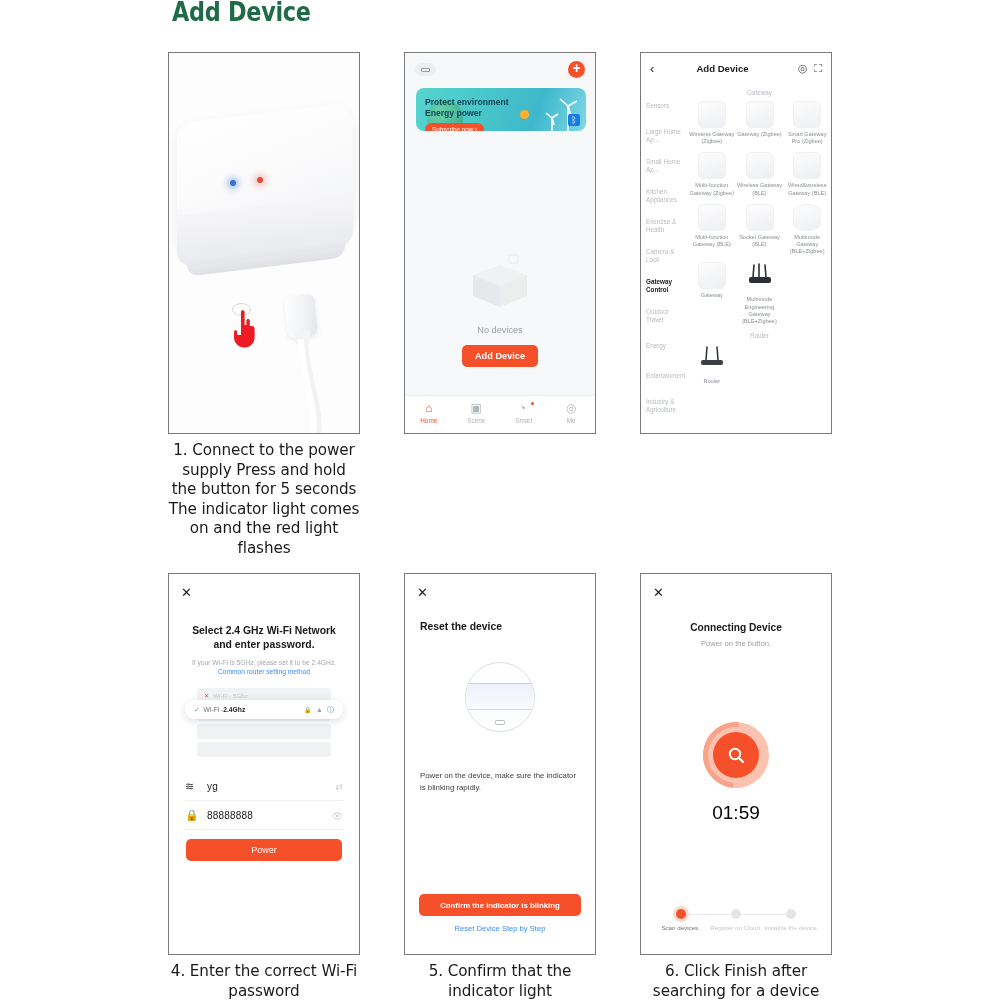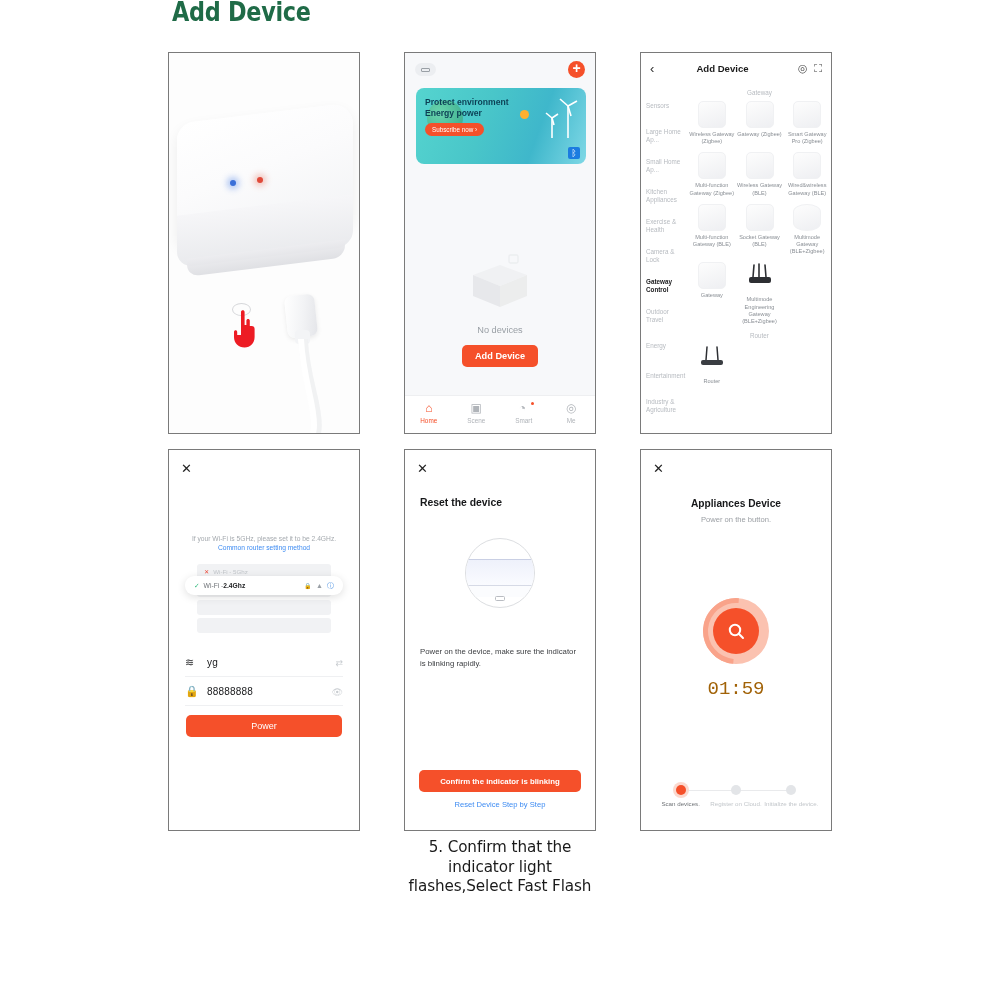--- a/index.html
+++ b/index.html
@@ -124,21 +124,21 @@
   }
   .pill i { display:block; width:9px; height:4px; border:1px solid #9aa0a6; border-radius:1px; }
   .plus {
     position: absolute; right: 10px; top: 8px;
     width: 17px; height: 17px; border-radius: 50%;
     background: #f5502a; color: #fff;
     font-size: 14px; line-height: 15px; text-align: center; font-weight: bold;
   }
   .banner {
     position: absolute; left: 11px; top: 35px;
-    width: 170px; height: 76px;
+    width: 170px; height: 43px;
     border-radius: 8px;
     background: linear-gradient(110deg,#55d4cf 0%,#49c6c9 40%,#3fb7cb 70%,#7fd8e6 100%);
     overflow: hidden;
   }
   .banner .bt {
     position: absolute; left: 9px; top: 9px;
     color: #0c3f55; font-size: 8.6px; font-weight: bold; line-height: 11px;
   }
   .banner .sub {
     position: absolute; left: 9px; top: 35px;
@@ -326,22 +326,22 @@
     transform: rotate(-40deg);
   }
   .cn-core {
     position: absolute; left: 50%; top: 158px; transform: translateX(-50%);
     width: 46px; height: 46px; border-radius: 50%;
     background: #f5502a;
     display: flex; align-items: center; justify-content: center;
   }
   .cn-timer {
     position: absolute; left: 0; right: 0; top: 228px;
-    text-align: center; font-size: 19px; color: #a16207;
-    font-family: Liberation Mono, monospace;
+    text-align: center; font-size: 19px; color: #000000;
+    font-family: Liberation Sans, sans-serif;
   }
   .steps {
     position: absolute; left: 12px; right: 12px; bottom: 22px;
     display: flex;
   }
   .step { flex: 1; text-align: center; position: relative; }
   .step .mark {
     width: 10px; height: 10px; border-radius: 50%;
     margin: 0 auto 5px; position: relative; z-index: 2;
   }
@@ -376,20 +376,21 @@
           <path d="M14 4 C14 1.6 17.6 1.6 17.6 4 L17.6 17 L19.4 17 L19.4 12.6 C19.4 10.4 22.8 10.4 22.8 12.6 L22.8 18 L24.6 18 C26.6 18 27.6 19 27.6 21 L27.6 29 C27.6 35.4 23.4 39.4 17.6 39.4 C11.4 39.4 7 35.4 7 29 L7 24 C7 21.6 10.2 21.6 10.2 24 L10.2 27 L14 27 Z" fill="#ed1c24"></path>
         </svg>
         <div class="cable-head"></div>
         <div class="cable-neck"></div>
         <svg class="cable-wire" viewBox="0 0 70 120">
           <path d="M38 0 C40 40 52 62 52 86 C52 104 40 114 22 118" fill="none" stroke="#ffffff" stroke-width="9" stroke-linecap="round"></path>
           <path d="M38 0 C40 40 52 62 52 86 C52 104 40 114 22 118" fill="none" stroke="#e6e7ea" stroke-width="9.6" stroke-linecap="round" opacity=".55"></path>
           <path d="M36 0 C38 40 49 62 49 86 C49 103 38 112 21 116" fill="none" stroke="#ffffff" stroke-width="6" stroke-linecap="round"></path>
         </svg>
       </div>
+      <div class="caption">1. Connect to the power supply Press and hold the button for 5 seconds The indicator light comes on and the red light flashes</div>
     </div>
 
     <div class="cell">
       <div class="panel">
         <div class="ph">
           <div class="pill">
               <i></i>
             </div>
           <div class="plus">+</div>
 
@@ -562,20 +563,21 @@
       </div>
     </div>
   </div>
 
   <div class="row" style="margin-top:15px">
 
     <div class="cell">
       <div class="panel">
         <div class="ph-white">
           <div class="xclose">✕</div>
+          <div class="wf-title">Select 2.4 GHz Wi-Fi Network and enter password.</div>
           <div class="wf-sub">If your Wi-Fi is 5GHz, please set it to be 2.4GHz.</div>
           <div class="wf-link">Common router setting method</div>
 
           <div class="wf-list">
             <div class="wf-ghost">
               <span style="color:#ee4b3a;margin-right:4px">✕</span>
               <span>Wi-Fi - 5Ghz</span>
             </div>
             <div class="wf-ghost"></div>
             <div class="wf-ghost"></div>
@@ -598,20 +600,21 @@
           </div>
           <div class="inp-row" style="top:228px">
             <div class="ico">🔒</div>
             <div class="val">88888888</div>
             <div class="tail">👁</div>
           </div>
 
           <div class="next-btn">Power</div>
         </div>
       </div>
+      <div class="caption">4. Enter the correct Wi-Fi password</div>
     </div>
 
     <div class="cell">
       <div class="panel">
         <div class="ph-white">
           <div class="xclose">✕</div>
           <div class="rs-title">Reset the device</div>
           <div class="rs-circle">
             <div class="band1"></div>
             <div class="band2"></div>
@@ -622,21 +625,21 @@
           <div class="reset-link">Reset Device Step by Step</div>
         </div>
       </div>
       <div class="caption">5. Confirm that the indicator light flashes,Select Fast Flash</div>
     </div>
 
     <div class="cell">
       <div class="panel">
         <div class="ph-white">
           <div class="xclose">✕</div>
-          <div class="cn-title">Appliances Device</div>
+          <div class="cn-title">Connecting Device</div>
           <div class="cn-sub">Power on the button.</div>
 
           <div class="cn-ring">
             <div class="arc"></div>
           </div>
           <div class="cn-core">
             <svg width="19" height="19" viewBox="0 0 19 19">
               <circle cx="8" cy="8" r="5.2" fill="none" stroke="#ffffff" stroke-width="2"></circle>
               <line x1="11.8" y1="11.8" x2="16" y2="16" stroke="#ffffff" stroke-width="2" stroke-linecap="round"></line>
             </svg>
@@ -655,15 +658,16 @@
               <div class="lbl">Register on Cloud.</div>
             </div>
             <div class="step">
 
               <div class="mark idle"></div>
               <div class="lbl">Initialize the device.</div>
             </div>
           </div>
         </div>
       </div>
+      <div class="caption">6. Click Finish after searching for a device</div>
     </div>
   </div>
 </div>
 
 </body></html>

